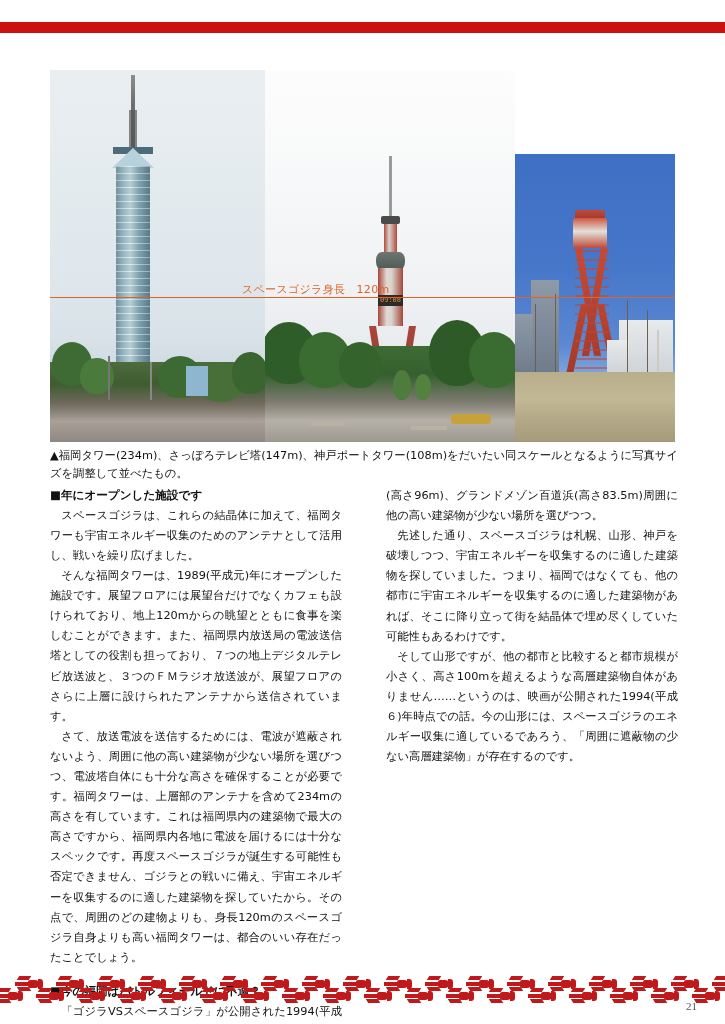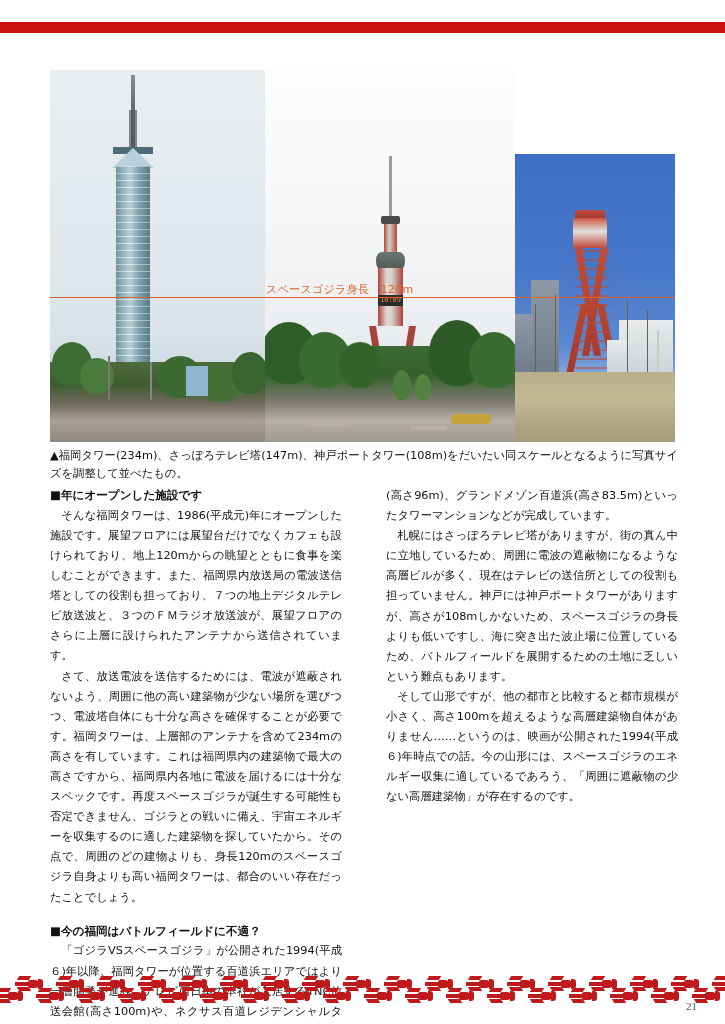--- a/index.html
+++ b/index.html
@@ -300,21 +300,21 @@
   .ref-line {
     position: absolute;
     left: 0;
     top: 227px;
     width: 625px;
     height: 1px;
     background: #e0622a;
   }
   .ref-label {
     position: absolute;
-    left: 216px;
+    left: 192px;
     top: 212px;
     font-size: 11px;
     color: #e0622a;
     white-space: pre;
     letter-spacing: 0.3px;
     font-family: "DejaVu Sans", "Liberation Sans", sans-serif;
   }
 
   
   .caption {
@@ -436,21 +436,21 @@
   <div class="photo photo-sapporo">
     <div class="sp-bldg" style="left:8px;  top:258px; width:26px; height:54px;"></div>
     <div class="sp-bldg" style="left:34px; top:270px; width:20px; height:42px;"></div>
     <div class="sp-bldg" style="left:196px;top:282px; width:18px; height:32px;"></div>
 
     <div class="sp-mast"></div>
     <div class="sp-podtop"></div>
     <div class="sp-neck"></div>
     <div class="sp-obs"></div>
     <div class="sp-trunk"></div>
-    <div class="sp-clock">10:09</div>
+    <div class="sp-clock">09:08</div>
     <div class="sp-legL"></div>
     <div class="sp-legR"></div>
     <div class="sp-deck"></div>
     <div class="sp-deck2"></div>
 
     <div class="ground sp-ground"></div>
     <div class="tree" style="left:-4px; top:252px; width:56px; height:62px; background:#2f5d2a;"></div>
     <div class="tree" style="left:34px; top:262px; width:52px; height:56px; background:#3a6b31;"></div>
     <div class="tree" style="left:74px; top:272px; width:42px; height:46px; background:#35632c;"></div>
     <div class="tree" style="left:164px;top:250px; width:56px; height:66px; background:#2e5a28;"></div>
@@ -486,29 +486,30 @@
   <div class="ref-line"></div>
   <div class="ref-label">スペースゴジラ身長　120m</div>
 </div>
 
 <div class="caption">▲福岡タワー(234m)、さっぽろテレビ塔(147m)、神戸ポートタワー(108m)をだいたい同スケールとなるように写真サイズを調整して並べたもの。</div>
 
 <div class="columns">
 
   <div class="col col-left">
     <div class="sec-head">■年にオープンした施設です</div>
-    <p class="para">そんな福岡タワーは、1986(平成元)年にオープンした施設です。展望フロアには展望台だけでなくカフェも設けられており、地上120mからの眺望とともに食事を楽しむことができます。また、福岡県内放送局の電波送信塔としての役割も担っており、７つの地上デジタルテレビ放送波と、３つのＦＭラジオ放送波が、展望フロアのさらに上層に設けられたアンテナから送信されています。</p>
+    <p class="para">スペースゴジラは、これらの結晶体に加えて、福岡タワーも宇宙エネルギー収集のためのアンテナとして活用し、戦いを繰り広げました。</p>
+    <p class="para">そんな福岡タワーは、1989(平成元)年にオープンした施設です。展望フロアには展望台だけでなくカフェも設けられており、地上120mからの眺望とともに食事を楽しむことができます。また、福岡県内放送局の電波送信塔としての役割も担っており、７つの地上デジタルテレビ放送波と、３つのＦＭラジオ放送波が、展望フロアのさらに上層に設けられたアンテナから送信されています。</p>
     <p class="para">さて、放送電波を送信するためには、電波が遮蔽されないよう、周囲に他の高い建築物が少ない場所を選びつつ、電波塔自体にも十分な高さを確保することが必要です。福岡タワーは、上層部のアンテナを含めて234mの高さを有しています。これは福岡県内の建築物で最大の高さですから、福岡県内各地に電波を届けるには十分なスペックです。再度スペースゴジラが誕生する可能性も否定できません、ゴジラとの戦いに備え、宇宙エネルギーを収集するのに適した建築物を探していたから。その点で、周囲のどの建物よりも、身長120mのスペースゴジラ自身よりも高い福岡タワーは、都合のいい存在だったことでしょう。</p>
     <div class="sec-head">■今の福岡はバトルフィールドに不適？</div>
     <p class="para">「ゴジラVSスペースゴジラ」が公開された1994(平成６)年以降、福岡タワーが位置する百道浜エリアではより一層開発が進み、テレビ西日本の本社が入居するTNC放送会館(高さ100m)や、ネクサス百道レジデンシャルタワー</p>
   </div>
 
   <div class="col col-right">
-    <p class="para" style="text-indent:0;">(高さ96m)、グランドメゾン百道浜(高さ83.5m)といったタワーマンションなどが完成しています。</p>
-    <p class="para">札幌にはさっぽろテレビ塔がありますが、街の真ん中に立地しているため、周囲に電波の遮蔽物になるような高層ビルが多く、現在はテレビの送信所としての役割も担っていません。神戸には神戸ポートタワーがありますが、高さが108mしかないため、スペースゴジラの身長よりも低いですし、海に突き出た波止場に位置しているため、バトルフィールドを展開するための土地に乏しいという難点もあります。</p>
+    <p class="para" style="text-indent:0;">(高さ96m)、グランドメゾン百道浜(高さ83.5m)周囲に他の高い建築物が少ない場所を選びつつ。</p>
+    <p class="para">先述した通り、スペースゴジラは札幌、山形、神戸を破壊しつつ、宇宙エネルギーを収集するのに適した建築物を探していました。つまり、福岡ではなくても、他の都市に宇宙エネルギーを収集するのに適した建築物があれば、そこに降り立って街を結晶体で埋め尽くしていた可能性もあるわけです。</p>
     <p class="para">そして山形ですが、他の都市と比較すると都市規模が小さく、高さ100mを超えるような高層建築物自体がありません……というのは、映画が公開された1994(平成６)年時点での話。今の山形には、スペースゴジラのエネルギー収集に適しているであろう、「周囲に遮蔽物の少ない高層建築物」が存在するのです。</p>
   </div>
 </div>
 
 <div class="footer-band">
   <div class="fp-row fp-row-a">
       <div class="footprint">
         <i class="fp-t1" style="background: rgb(192, 25, 28);"></i>
         <i class="fp-t2" style="background: rgb(192, 25, 28);"></i>
         <i class="fp-t3" style="background: rgb(192, 25, 28);"></i>

